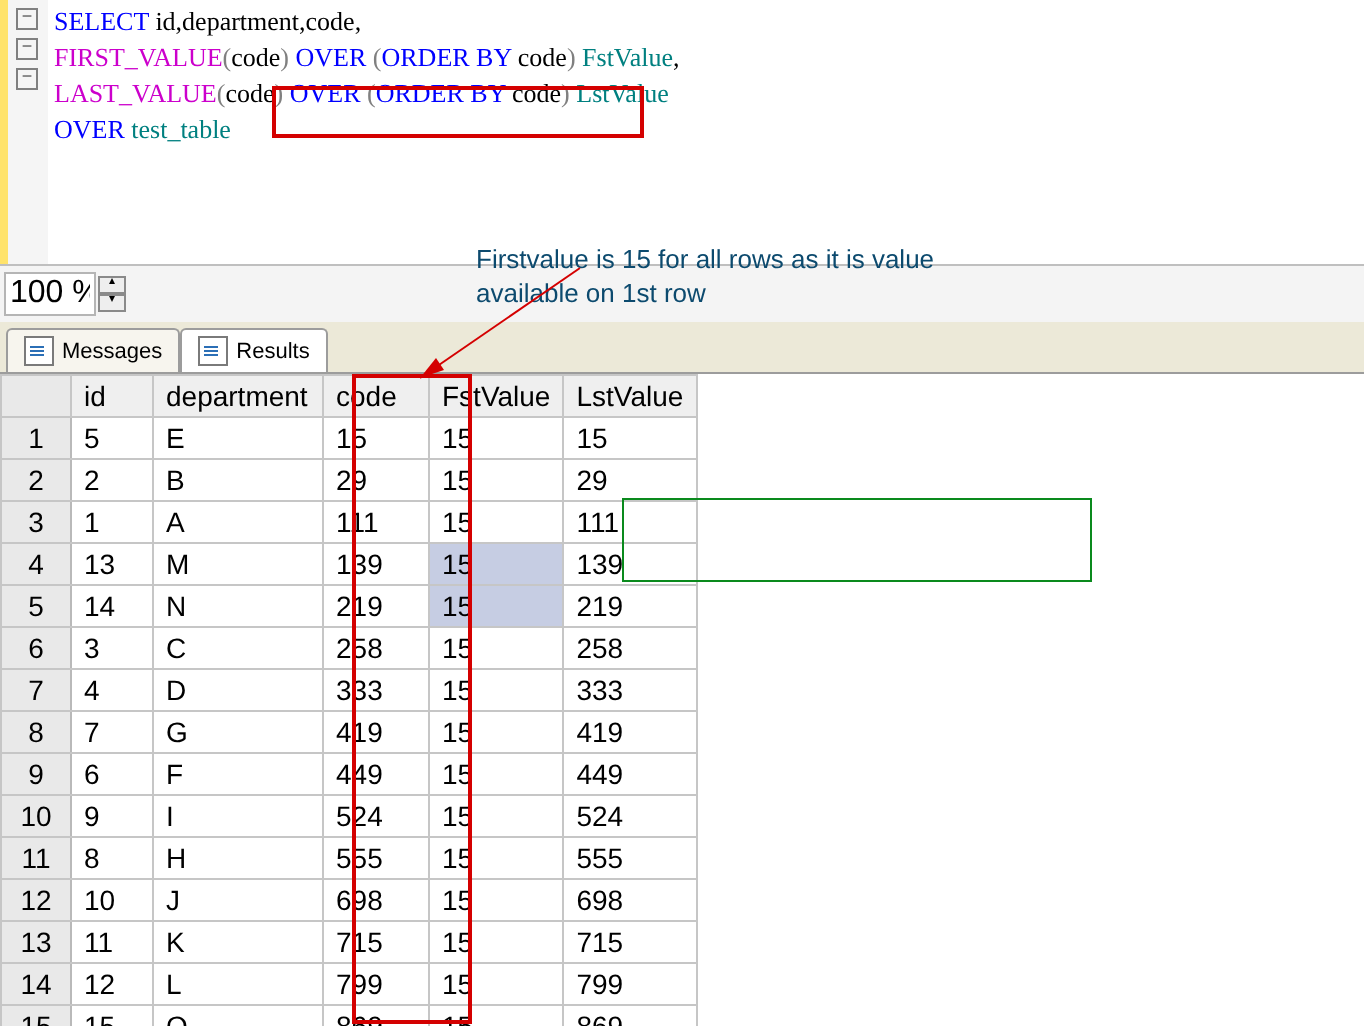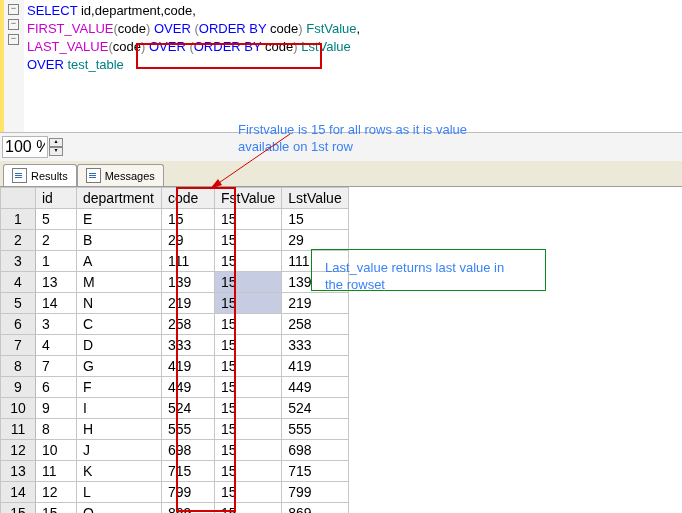--- a/index.html
+++ b/index.html
@@ -1,18 +1,18 @@
 <!DOCTYPE html>
 <html><head>
 <meta charset="utf-8">
 <style>
 html,body{margin:0;padding:0;font-family:"Segoe UI",Tahoma,sans-serif;font-size:11px;background:#fff;color:#000}
 .editor-wrap{display:flex;height:132px;overflow:hidden}
 .gutter{width:20px;background:#f5f5f5;border-right:1px solid #fff;border-left:4px solid #ffe36b}
-.code-area{flex:1;padding:2px 0 0 2px;font-family:Liberation Sans, sans-serif;font-size:13px;line-height:18px;white-space:pre}
+.code-area{flex:1;padding:2px 0 0 2px;font-family:Liberation Serif, serif;font-size:13px;line-height:18px;white-space:pre}
 .fold{display:inline-block;width:9px;height:9px;border:1px solid #808080;font-size:9px;line-height:7px;text-align:center;margin:4px 4px 0 4px;vertical-align:top;color:#555}
 .kw{color:#0000ff}
 .func{color:#cc00cc}
 .paren{color:#808080}
 .ident{color:#008080}
 .zoom{display:flex;align-items:center;padding:3px 2px;border-top:1px solid #bfbfbf;background:#f4f4f4}
 .zoom input{width:40px;font-size:16px;border:1px solid #b5b5b5;padding:1px 2px}
 .zoom .spin{display:inline-flex;flex-direction:column;margin-left:1px}
 .zoom .spin div{width:12px;height:7px;border:1px solid #8a8a8a;background:#eee;font-size:6px;line-height:5px;text-align:center}
 .tabs{display:flex;align-items:flex-end;background:#ece9d8;padding:3px 3px 0 3px;border-bottom:1px solid #9c9c9c}
@@ -25,21 +25,21 @@
 table.grid th,table.grid td{border:1px solid #c6c6c6;padding:2px 6px;text-align:left;height:15px}
 table.grid th{background:#efefef;font-weight:normal}
 table.grid th.rownum{width:22px;text-align:center;background:#e9e9e9}
 table.grid td.rownum{background:#e9e9e9;text-align:center;border-right:1px solid #b9b9b9}
 .col-id{width:28px}
 .col-dep{width:72px}
 .col-code{width:40px}
 .col-fst{width:52px}
 .col-lst{width:52px}
 .sel{background:#c6cde3}
-.note{position:absolute;color:#3b82f6;font-family:Verdana,sans-serif;font-size:13px;line-height:17px}
+.note{position:absolute;color:#0c4a6e;font-family:Verdana,sans-serif;font-size:13px;line-height:17px}
 .note-first{left:238px;top:-66px;width:230px}
 .note-last{left:325px;top:72px;width:190px}
 .green-box{position:absolute;border:1px solid #0a8a1d;left:311px;top:62px;width:233px;height:40px;pointer-events:none}
 .red-col{position:absolute;border:2px solid #d40000;pointer-events:none}
 .red-col.c1{left:176px;top:0;width:56px;height:321px}
 .arrow-svg{position:absolute;pointer-events:none}
 .code-highlight{position:absolute;border:2px solid #d40000;left:136px;top:43px;width:182px;height:22px;pointer-events:none}
 </style>
 </head>
 <body>
@@ -62,27 +62,27 @@
 
   <div class="zoom">
     <input value="100 %" style="">
     <span class="spin">
         <div>▴</div>
         <div>▾</div>
       </span>
   </div>
 
   <div class="tabs">
+    <div class="tab">
+      <span class="tab-ico"></span>
+      <span>Messages</span>
+    </div>
     <div class="tab active">
       <span class="tab-ico"></span>
       <span>Results</span>
-    </div>
-    <div class="tab">
-      <span class="tab-ico"></span>
-      <span>Messages</span>
     </div>
   </div>
 
   <div class="grid-wrap">
 
     <div class="note note-first">Firstvalue is 15 for all rows as it is value available on 1st row</div>
 
     <table class="grid">
       <thead>
         <tr>
@@ -213,21 +213,20 @@
             <td>O</td>
             <td>869</td>
             <td>15</td>
             <td>869</td>
           </tr>
         </tbody>
     </table>
 
     <div class="red-col c1"></div>
     <div class="green-box"></div>
-    <div class="note note-last">Last_value returns last value in the rowset</div>
 
     <svg class="arrow-svg" style="left:200px;top:-58px" width="100" height="70">
       <line x1="90" y1="5" x2="10" y2="60" stroke="#d40000" stroke-width="1"></line>
       <polygon points="10,60 18,50 22,56" fill="#d40000"></polygon>
     </svg>
 
   </div>
 </div>
 
 </body></html>

